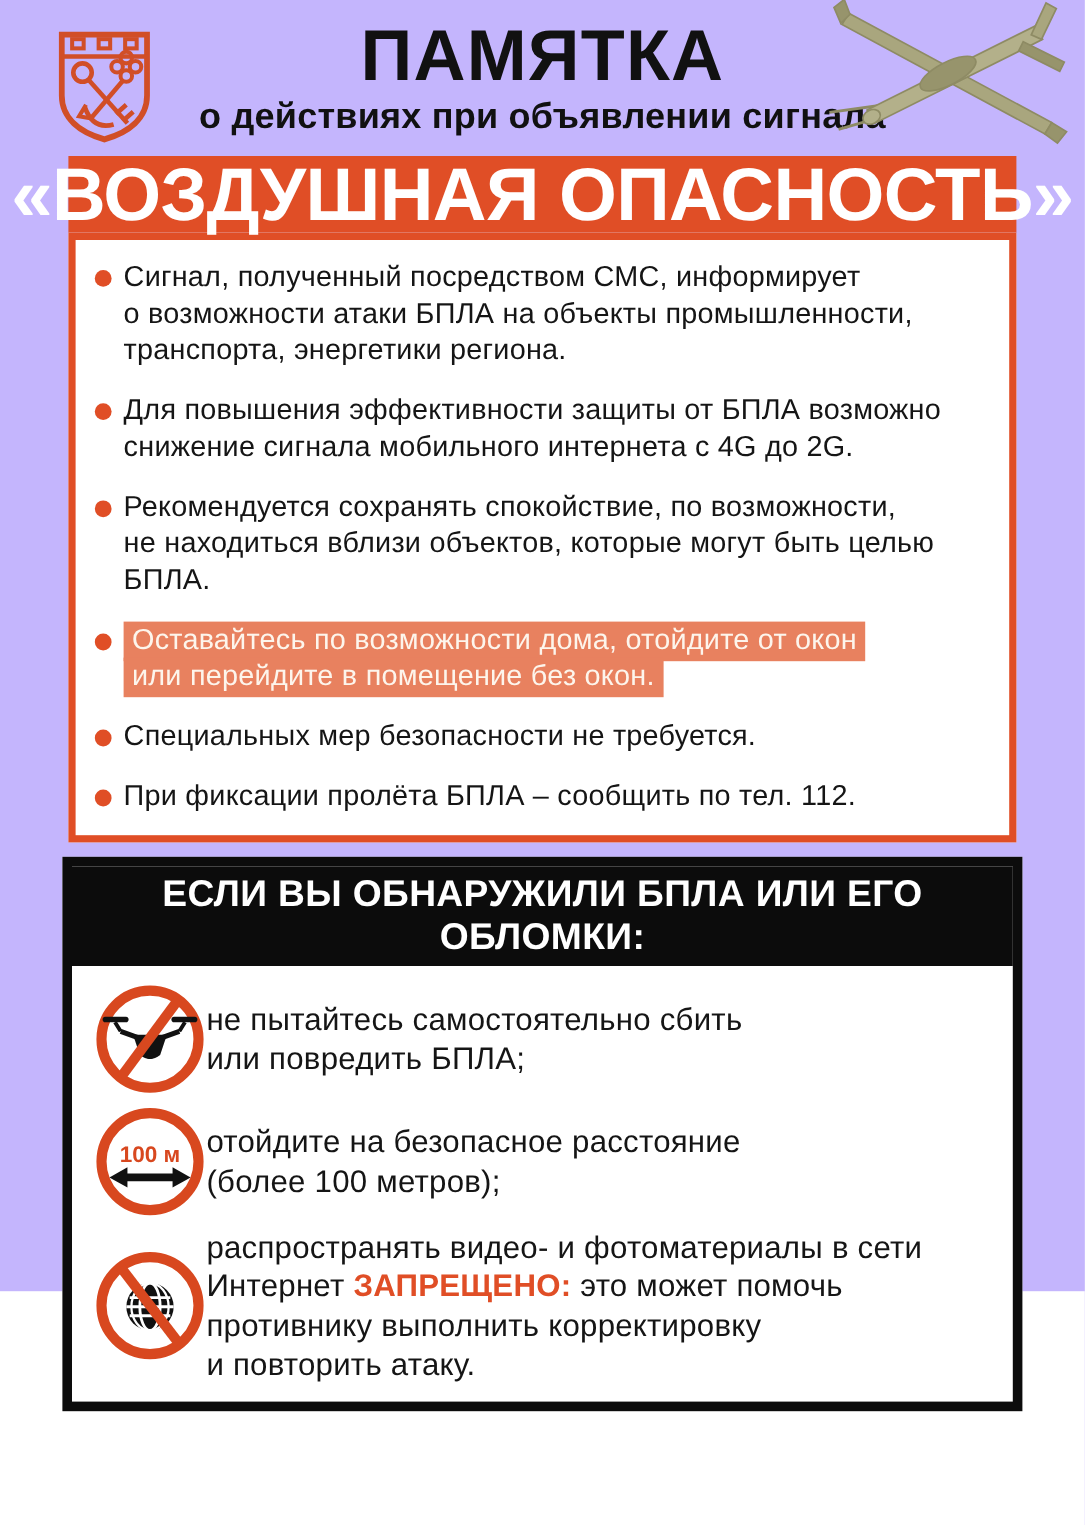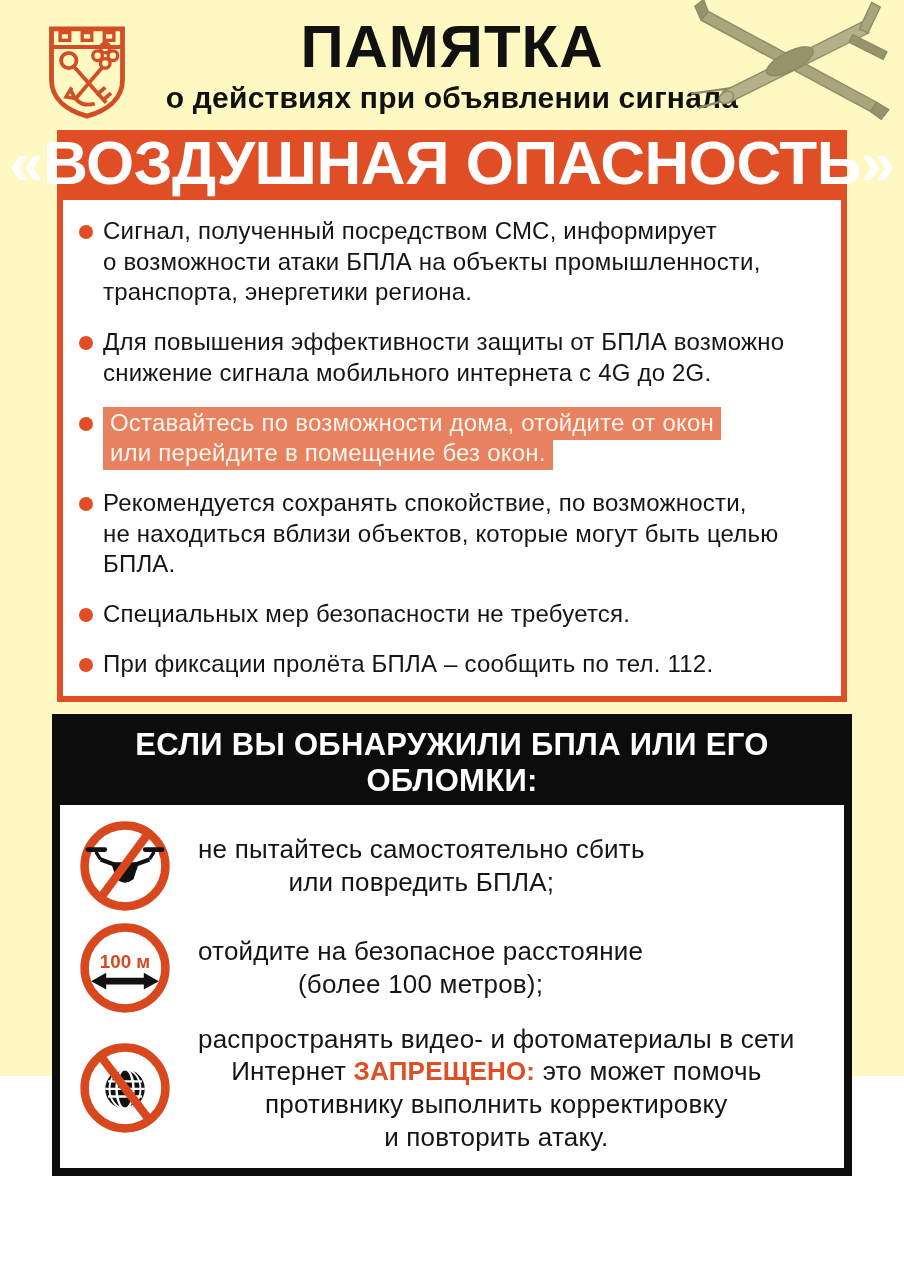--- a/index.html
+++ b/index.html
@@ -1,17 +1,17 @@
 <!DOCTYPE html>
 <html><head>
 <meta charset="utf-8">
 <style>
   html,body{margin:0;padding:0;}
   body{width:904px;height:1280px;background:#ffffff;font-family:"Liberation Sans",sans-serif;overflow:hidden;}
-  .page{position:relative;width:904px;height:1076px;background:#fef9c3;}
+  .page{position:relative;width:904px;height:1076px;background:#c4b5fd;}
 
   
   .header{position:relative;height:128px;}
   .emblem{position:absolute;left:46px;top:24px;}
   .drone{position:absolute;right:0px;top:0px;}
   .titles{position:absolute;left:0;right:0;top:16px;text-align:center;}
   .title{font-size:60px;font-weight:bold;letter-spacing:1px;color:#111;line-height:1.02;}
   .subtitle{font-size:30px;font-weight:bold;color:#111;margin-top:4px;letter-spacing:.2px;}
 
   
@@ -22,21 +22,21 @@
   .alert-box{margin:0 57px;border:6px solid #E04E26;background:#fff;padding:16px 14px 16px 12px;display:flex;flex-direction:column;gap:19px;}
   .bullet{display:flex;align-items:flex-start;gap:10px;}
   .dot{width:14px;height:14px;border-radius:50%;background:#E04E26;flex-shrink:0;margin:9px 0 0 4px;}
   .bullet-text{font-size:24px;line-height:1.28;font-weight:500;color:#151515;white-space:pre-line;letter-spacing:.2px;}
   .hl{background:#E8815F;color:#FDF5EC;padding:2px 7px 4px 7px;-webkit-box-decoration-break:clone;box-decoration-break:clone;}
 
   
   .found{margin:12px 52px 0 52px;border:8px solid #0C0C0C;background:#fff;}
   .found-header{background:#0C0C0C;color:#fff;text-align:center;font-size:31px;font-weight:bold;letter-spacing:.3px;padding:5px 0 6px 0;}
   .found-body{padding:14px 20px 14px 18px;display:flex;flexDirection:column;flex-direction:column;gap:8px;}
-  .row{display:flex;align-items:center;gap:26px;text-align:center;}
+  .row{display:flex;align-items:center;}
   .row-icon{flex-shrink:0;width:94px;height:94px;}
   .row-text{font-size:26px;line-height:1.26;font-weight:500;color:#151515;white-space:pre-line;letter-spacing:.2px;}
   .emph{color:#E04E26;font-weight:bold;}
   svg{display:block;}
 </style>
 </head>
 <body>
 
 <div class="page">
 
@@ -96,29 +96,29 @@
     </div>
 
     <div class="bullet">
       <span class="dot"></span>
       <div class="bullet-text">Для повышения эффективности защиты от БПЛА возможно
 снижение сигнала мобильного интернета с 4G до 2G.</div>
     </div>
 
     <div class="bullet">
       <span class="dot"></span>
-      <div class="bullet-text"><span class="hl">Оставайтесь по возможности дома, отойдите от окон
-или перейдите в помещение без окон.</span></div>
+      <div class="bullet-text">Рекомендуется сохранять спокойствие, по возможности,
+не находиться вблизи объектов, которые могут быть целью
+БПЛА.</div>
     </div>
 
     <div class="bullet">
       <span class="dot"></span>
-      <div class="bullet-text">Рекомендуется сохранять спокойствие, по возможности,
-не находиться вблизи объектов, которые могут быть целью
-БПЛА.</div>
+      <div class="bullet-text"><span class="hl">Оставайтесь по возможности дома, отойдите от окон
+или перейдите в помещение без окон.</span></div>
     </div>
 
     <div class="bullet">
       <span class="dot"></span>
       <div class="bullet-text">Специальных мер безопасности не требуется.</div>
     </div>
 
     <div class="bullet">
       <span class="dot"></span>
       <div class="bullet-text">При фиксации пролёта БПЛА – сообщить по тел. 112.</div>

